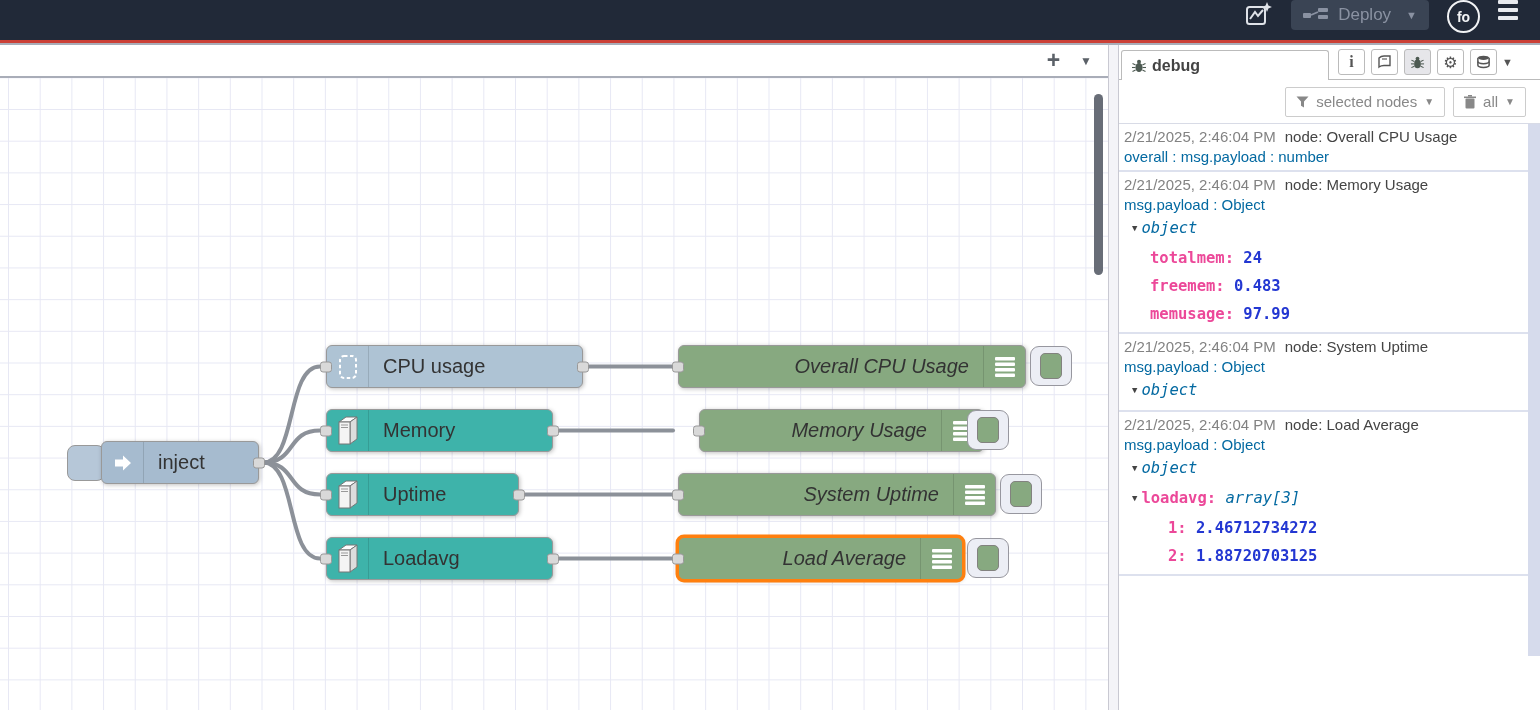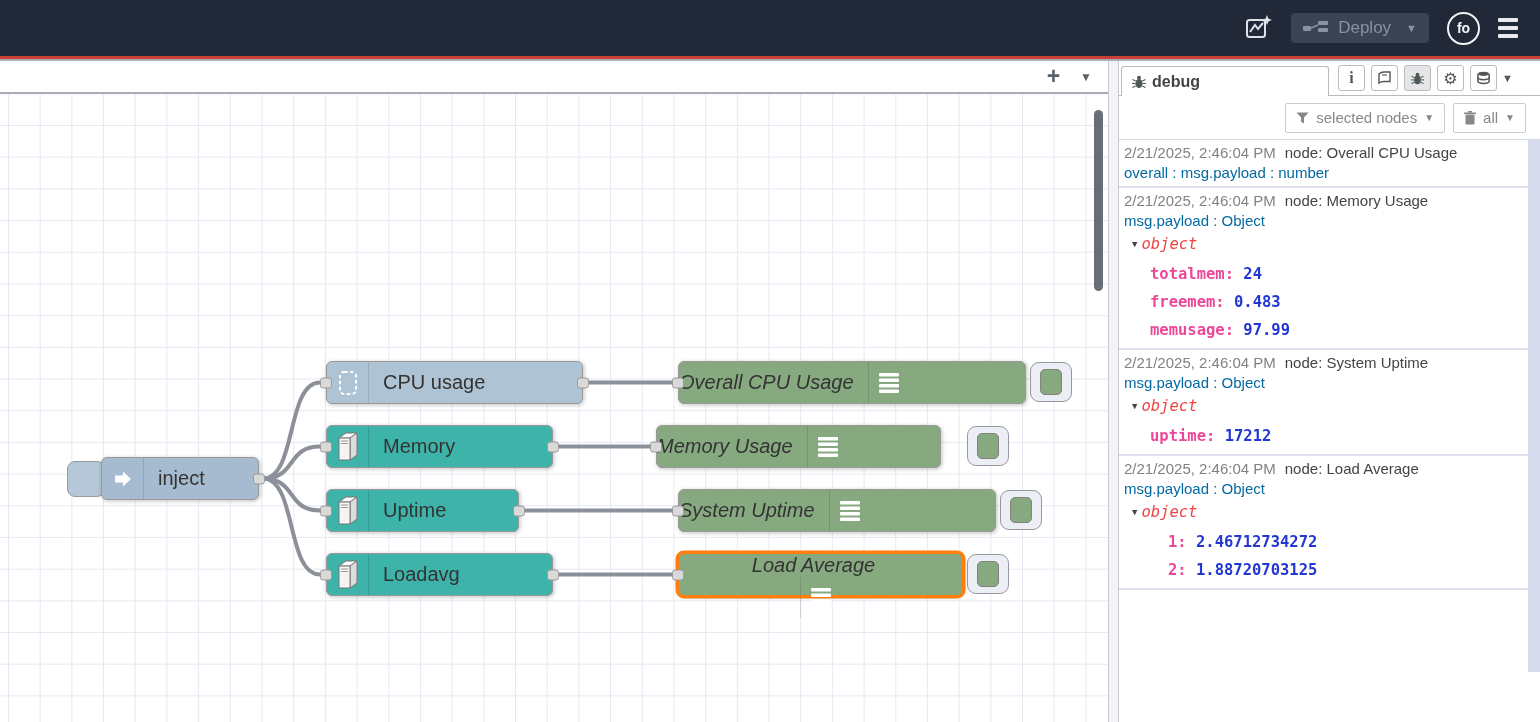--- a/index.html
+++ b/index.html
@@ -1,19 +1,19 @@
 <!DOCTYPE html>
 <html><head>
 <meta charset="utf-8">
 <style>
   * { margin:0; padding:0; box-sizing:border-box; }
   html,body { width:1540px; height:722px; overflow:hidden; font-family:"Liberation Sans", sans-serif; background:#fff; }
 
   
-  .header { height:56px; background:#212938; display:flex; align-items:center; justify-content:flex-end; gap:18px; padding-right:22px; position:relative; }
+  .header { height:40px; background:#212938; display:flex; align-items:flex-start; justify-content:flex-end; gap:18px; padding-right:22px; position:relative; }
   .red-line { height:3px; background:#cb4036; }
   .gray-line { height:2px; background:#a9adb8; }
   .hbtn { display:flex; align-items:center; cursor:pointer; }
   .deploy-btn { background:#3a4454; border-radius:4px; height:30px; display:flex; align-items:center; gap:9px; padding:0 12px; color:#8a92a2; font-size:17px; }
   .deploy-caret { font-size:11px; color:#8a92a2; margin-left:6px; }
   .avatar { width:33px; height:33px; border:2px solid #f2f3f5; border-radius:50%; color:#f2f3f5; font-size:14px; font-weight:bold; display:flex; align-items:center; justify-content:center; }
   .hamburger { display:flex; flex-direction:column; gap:4px; }
   .hamburger span { width:20px; height:4px; background:#e8eaee; border-radius:1px; }
 
   
@@ -28,24 +28,24 @@
                       linear-gradient(to bottom, #e7e8f4 1px, transparent 1px);
     background-size:31.7px 31.7px; background-position:8px 31px; overflow:hidden; }
   .wires { position:absolute; left:0; top:0; z-index:1; }
   .wires path, .wires line { stroke:#8c9199; stroke-width:4; fill:none; stroke-linecap:round; }
 
   .node { position:absolute; height:43px; border:1px solid #999; border-radius:6px; box-shadow:1px 1px 4px rgba(0,0,0,0.25); z-index:2; display:flex; align-items:center; }
   .node .nlabel { font-size:20px; color:#333; white-space:nowrap; }
   .icon-region { height:100%; width:42px; display:flex; align-items:center; justify-content:center; flex:none; }
   .icon-region.l { border-right:1px solid rgba(0,0,0,0.12); }
   .icon-region.r { border-left:1px solid rgba(0,0,0,0.12); }
-  .node.debug-node { }
+  .node.debug-node { justify-content:flex-end; }
   .node.debug-node .nlabel { font-style:italic; margin-right:14px; }
   .node .lpad { margin-left:14px; }
-  .node.selected { border-color:#ff7f0e; box-shadow:0 0 0 2.5px #ff7f0e, 1px 1px 4px rgba(0,0,0,0.25);flex-direction:column; }
+  .node.selected { border-color:#ff7f0e; box-shadow:0 0 0 2.5px #ff7f0e, 1px 1px 4px rgba(0,0,0,0.25); }
 
   .port { position:absolute; width:12px; height:11px; background:#d9d9d9; border:1.5px solid #999; border-radius:3px; top:50%; transform:translateY(-50%); z-index:3; cursor:crosshair; }
   .port.in { left:-7px; } .port.out { right:-7px; }
 
   .inject-btn { position:absolute; width:38px; height:36px; background:#b6c7d8; border:1.5px solid #999; border-radius:8px; z-index:1; cursor:pointer; }
   .toggle { position:absolute; width:42px; height:40px; background:#eceef5; border:1.5px solid #97979f; border-radius:9px; z-index:2; cursor:pointer; }
   .toggle-inner { position:absolute; left:50%; top:50%; transform:translate(-50%,-50%); width:22px; height:26px; background:#87a980; border:1.5px solid #82827f; border-radius:5px; }
 
   .vscroll { position:absolute; left:1094px; top:16px; width:9px; height:181px; background:#686d77; border-radius:5px; z-index:5; }
 
@@ -68,21 +68,21 @@
 
   .messages { position:relative; flex:1; overflow:hidden; }
   .msg-track { position:absolute; right:0; top:0; width:12px; height:532px; background:#d6dbec; }
   .msg { background:#fff; border-bottom:2px solid #dde1ee; padding:3px 2px 4px 5px; overflow:hidden; }
   .msg-meta { font-size:15px; color:#828282; white-space:nowrap; line-height:20px; }
   .msg-meta .src { color:#444; margin-left:9px; }
   .msg-prop { font-size:15px; color:#0369a1; line-height:19px; }
   .mono { font-family:"DejaVu Sans Mono", monospace; font-size:15.5px; line-height:28px; white-space:nowrap; }
   .mval { color:#2337d2; font-weight:bold; }
   .mkey { color:#ec4899; font-weight:bold; }
-  .mtype { color:#ef4444; font-style:italic; }
+  .mtype { color:#0369a1; font-style:italic; }
   .caret-sm { display:inline-block; font-size:9px; color:#444; transform:translateY(-2px); margin-right:4px; font-style:normal; }
   .ind1 { padding-left:8px; } .ind2 { padding-left:26px; } .ind3 { padding-left:44px; }
   .val-row { padding-left:8px; }
 </style>
 </head>
 <body>
 
 <div class="header">
   <div class="hbtn">
     <svg width="30" height="30" viewBox="0 0 30 30">
@@ -211,21 +211,21 @@
                 <rect x="1" y="11" width="20" height="3.4" rx="1"></rect>
                 <rect x="1" y="16.5" width="20" height="3.4" rx="1"></rect>
               </g>
             </svg>
         </div>
       </div>
       <div class="toggle" style="left:1030px; top:268px;">
           <div class="toggle-inner"></div>
         </div>
 
-      <div class="node debug-node" style="left:656px; top:331px; width:285px; background:#87a980;">
+      <div class="node debug-node" style="left:699px; top:331px; width:285px; background:#87a980;">
         <div class="port in"></div>
         <span class="nlabel">Memory Usage</span>
         <div class="icon-region r">
           <svg width="22" height="20" viewBox="0 0 22 20">
               <g fill="#fff">
                 <rect x="1" y="0" width="20" height="3.4" rx="1"></rect>
                 <rect x="1" y="5.5" width="20" height="3.4" rx="1"></rect>
                 <rect x="1" y="11" width="20" height="3.4" rx="1"></rect>
                 <rect x="1" y="16.5" width="20" height="3.4" rx="1"></rect>
               </g>
@@ -365,26 +365,26 @@
         <div class="mono ind1"><span class="caret-sm">▼</span><span class="mtype">object</span></div>
         <div class="mono ind2"><span class="mkey">totalmem</span><span class="mkey">:</span> <span class="mval">24</span></div>
         <div class="mono ind2"><span class="mkey">freemem</span><span class="mkey">:</span> <span class="mval">0.483</span></div>
         <div class="mono ind2"><span class="mkey">memusage</span><span class="mkey">:</span> <span class="mval">97.99</span></div>
       </div>
 
       <div class="msg">
         <div class="msg-meta"><span>2/21/2025, 2:46:04 PM</span><span class="src">node: System Uptime</span></div>
         <div class="msg-prop">msg.payload : Object</div>
         <div class="mono ind1"><span class="caret-sm">▼</span><span class="mtype">object</span></div>
-        <div class="mono ind2"><span class="mkey">uptime</span><span class="mkey">:</span> <span class="mval">17212</span></div>
       </div>
 
       <div class="msg">
         <div class="msg-meta"><span>2/21/2025, 2:46:04 PM</span><span class="src">node: Load Average</span></div>
         <div class="msg-prop">msg.payload : Object</div>
         <div class="mono ind1"><span class="caret-sm">▼</span><span class="mtype">object</span></div>
+        <div class="mono ind1"><span class="caret-sm">▼</span><span class="mkey">loadavg</span><span class="mkey">:</span> <span class="mtype">array[3]</span></div>
         <div class="mono ind3"><span class="mkey">1</span><span class="mkey">:</span> <span class="mval">2.46712734272</span></div>
         <div class="mono ind3"><span class="mkey">2</span><span class="mkey">:</span> <span class="mval">1.88720703125</span></div>
       </div>
       <div class="msg-track"></div>
     </div>
   </div>
 </div>
 
 </body></html>

